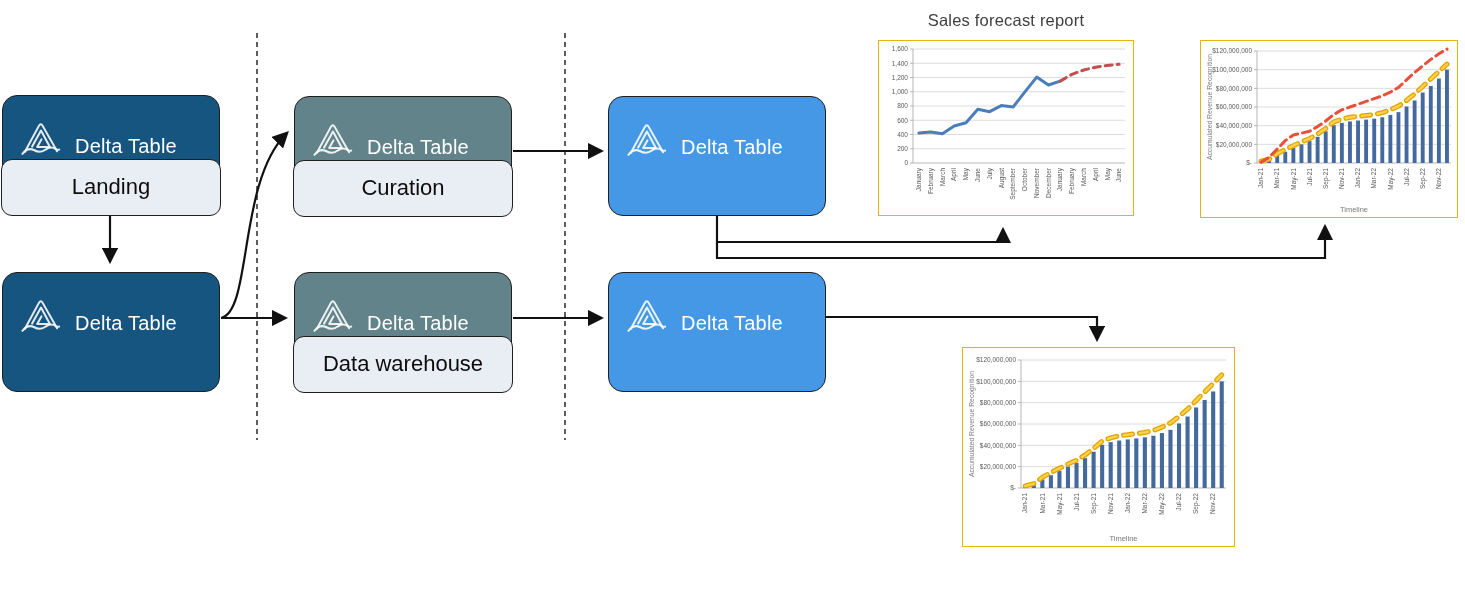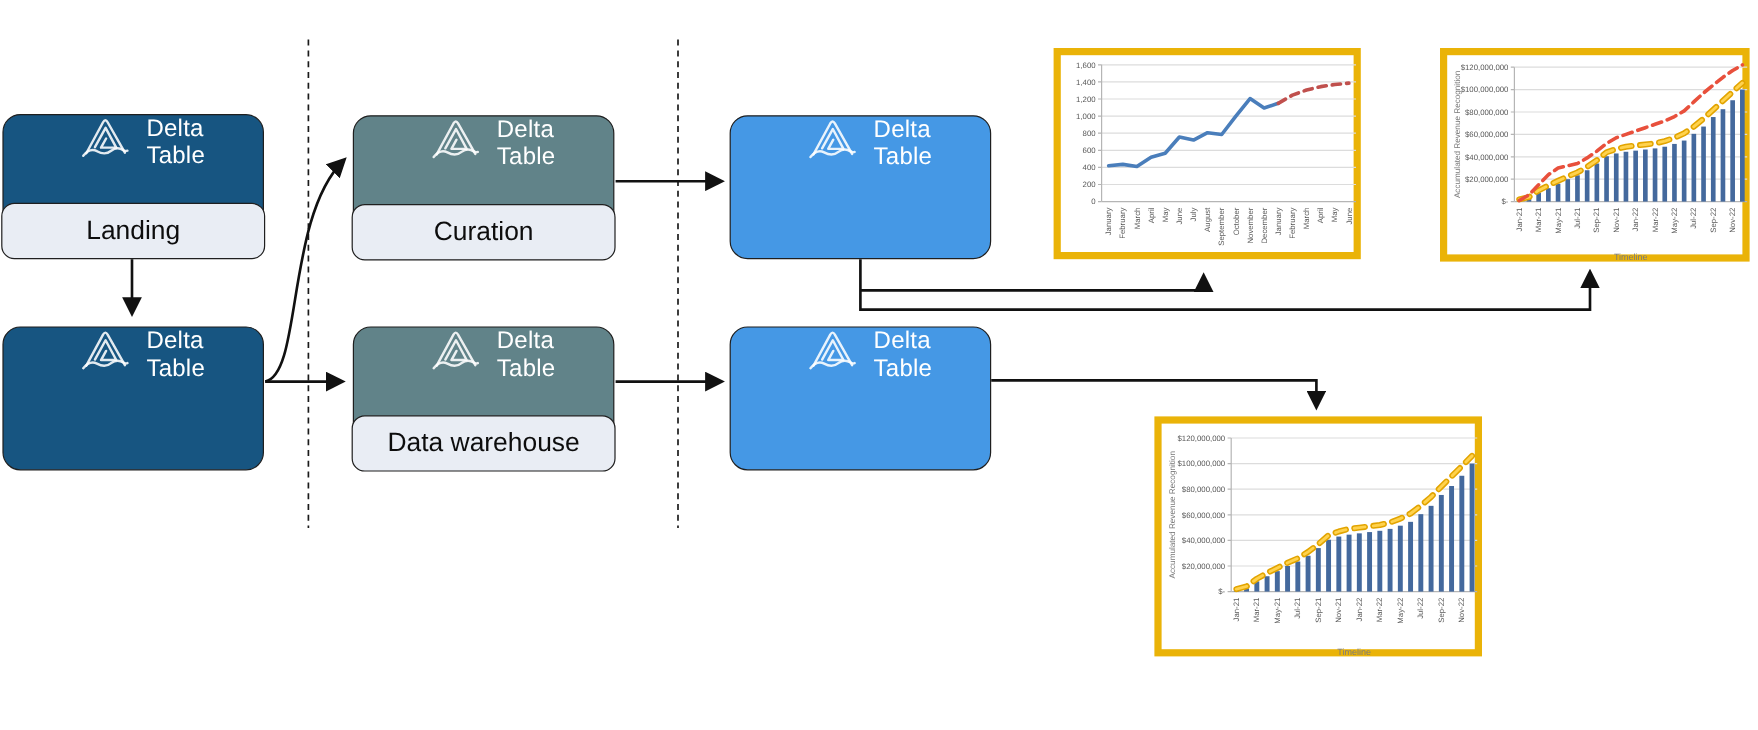--- a/index.html
+++ b/index.html
@@ -3,27 +3,27 @@
 <meta charset="utf-8">
 <style>
   html,body{margin:0;padding:0;background:#ffffff;}
   #canvas{position:relative;width:1465px;height:608px;background:#ffffff;overflow:hidden;
           font-family:"Liberation Sans","DejaVu Sans",sans-serif;}
   #connectors{position:absolute;left:0;top:0;z-index:1;pointer-events:none;}
   .node{position:absolute;width:218px;height:120px;border:1.6px solid #1f1f1f;border-radius:15px;z-index:2;box-sizing:border-box;}
   .node[data-stage="raw"]{background:var(--c-raw,#175581);}
   .node[data-stage="curated"]{background:var(--c-curated,#618389);}
   .node[data-stage="presentation"]{background:var(--c-presentation,#4598e5);}
-  .node-header{position:absolute;left:0;top:0;right:0;height:62px;display:flex;align-items:flex-start;padding-left:16px;gap:12px;margin-left:47px;}
+  .node-header{position:absolute;left:0;top:0;right:0;height:62px;display:flex;align-items:flex-end;padding-left:16px;gap:12px;}
   .node-type{color:#ffffff;font-size:20px;letter-spacing:.2px;}
   .logo{width:44px;height:38px;display:inline-block;flex:0 0 auto;}
-  .node-body{position:absolute;left:-1.6px;right:-1.6px;bottom:-1.6px;height:47px;background:var(--c-body,#e9edf4);
+  .node-body{position:absolute;left:-1.6px;right:-1.6px;bottom:-1.6px;height:57px;background:var(--c-body,#e9edf4);
              border:1.6px solid #1f1f1f;border-radius:11px;display:flex;align-items:center;justify-content:center;box-sizing:border-box;}
   .node-label{font-size:22px;color:#0d0d0d;}
-  .chart-box{position:absolute;background:#ffffff;border:6px solid #eab308;z-index:2;box-sizing:border-box;}
+  .chart-box{position:absolute;background:#ffffff;border:1px solid #eab308;z-index:2;box-sizing:border-box;}
   .chart-title{position:absolute;z-index:2;text-align:center;font-size:16.5px;color:#3e3e3e;letter-spacing:.2px;}
   svg text{font-family:"Liberation Sans","DejaVu Sans",sans-serif;}
 </style>
 </head>
 <body>
 
 <div id="canvas">
 
   <svg id="connectors" width="1465" height="608" viewBox="0 0 1465 608">
     <defs>
@@ -127,20 +127,21 @@
         <svg viewBox="0 0 52 44" width="44" height="38" fill="none" stroke="#ffffff" stroke-opacity="0.88" stroke-width="2.4" stroke-linecap="round" stroke-linejoin="round">
           <path d="M7 37 L23.5 6.5 Q25.8 2.5 28 6.5 L45 36.5"></path>
           <path d="M15.5 31 L26 12 L36.5 31.5 L21.5 31.5 L26.5 22.5"></path>
           <path d="M4 39.5 Q10.5 31.5 17.5 35 Q25.5 39.5 31.5 34.5 Q37.5 30 43.5 34 Q45.5 35.3 47.5 34.5"></path>
         </svg>
       </span>
       <span class="node-type">Delta Table</span>
     </div>
   </div>
 
+  <div class="chart-title" style="left:878px;top:11px;width:256px">Sales forecast report</div>
   <div class="chart-box" style="left:878px;top:40px;width:256px;height:176px">
     <svg id="chart-sales" width="254" height="174">
         <line x1="34" x2="246" y1="122" y2="122" stroke="#b5b5b5" stroke-width="1"></line>
         <line x1="31" x2="34" y1="122" y2="122" stroke="#b5b5b5" stroke-width="1"></line>
         <text x="29" y="124.4" text-anchor="end" font-size="6.5" fill="#595959">0</text>
         <line x1="34" x2="246" y1="107.75" y2="107.75" stroke="#dcdcdc" stroke-width="1"></line>
         <line x1="31" x2="34" y1="107.75" y2="107.75" stroke="#b5b5b5" stroke-width="1"></line>
         <text x="29" y="110.15" text-anchor="end" font-size="6.5" fill="#595959">200</text>
         <line x1="34" x2="246" y1="93.5" y2="93.5" stroke="#dcdcdc" stroke-width="1"></line>
         <line x1="31" x2="34" y1="93.5" y2="93.5" stroke="#b5b5b5" stroke-width="1"></line>

